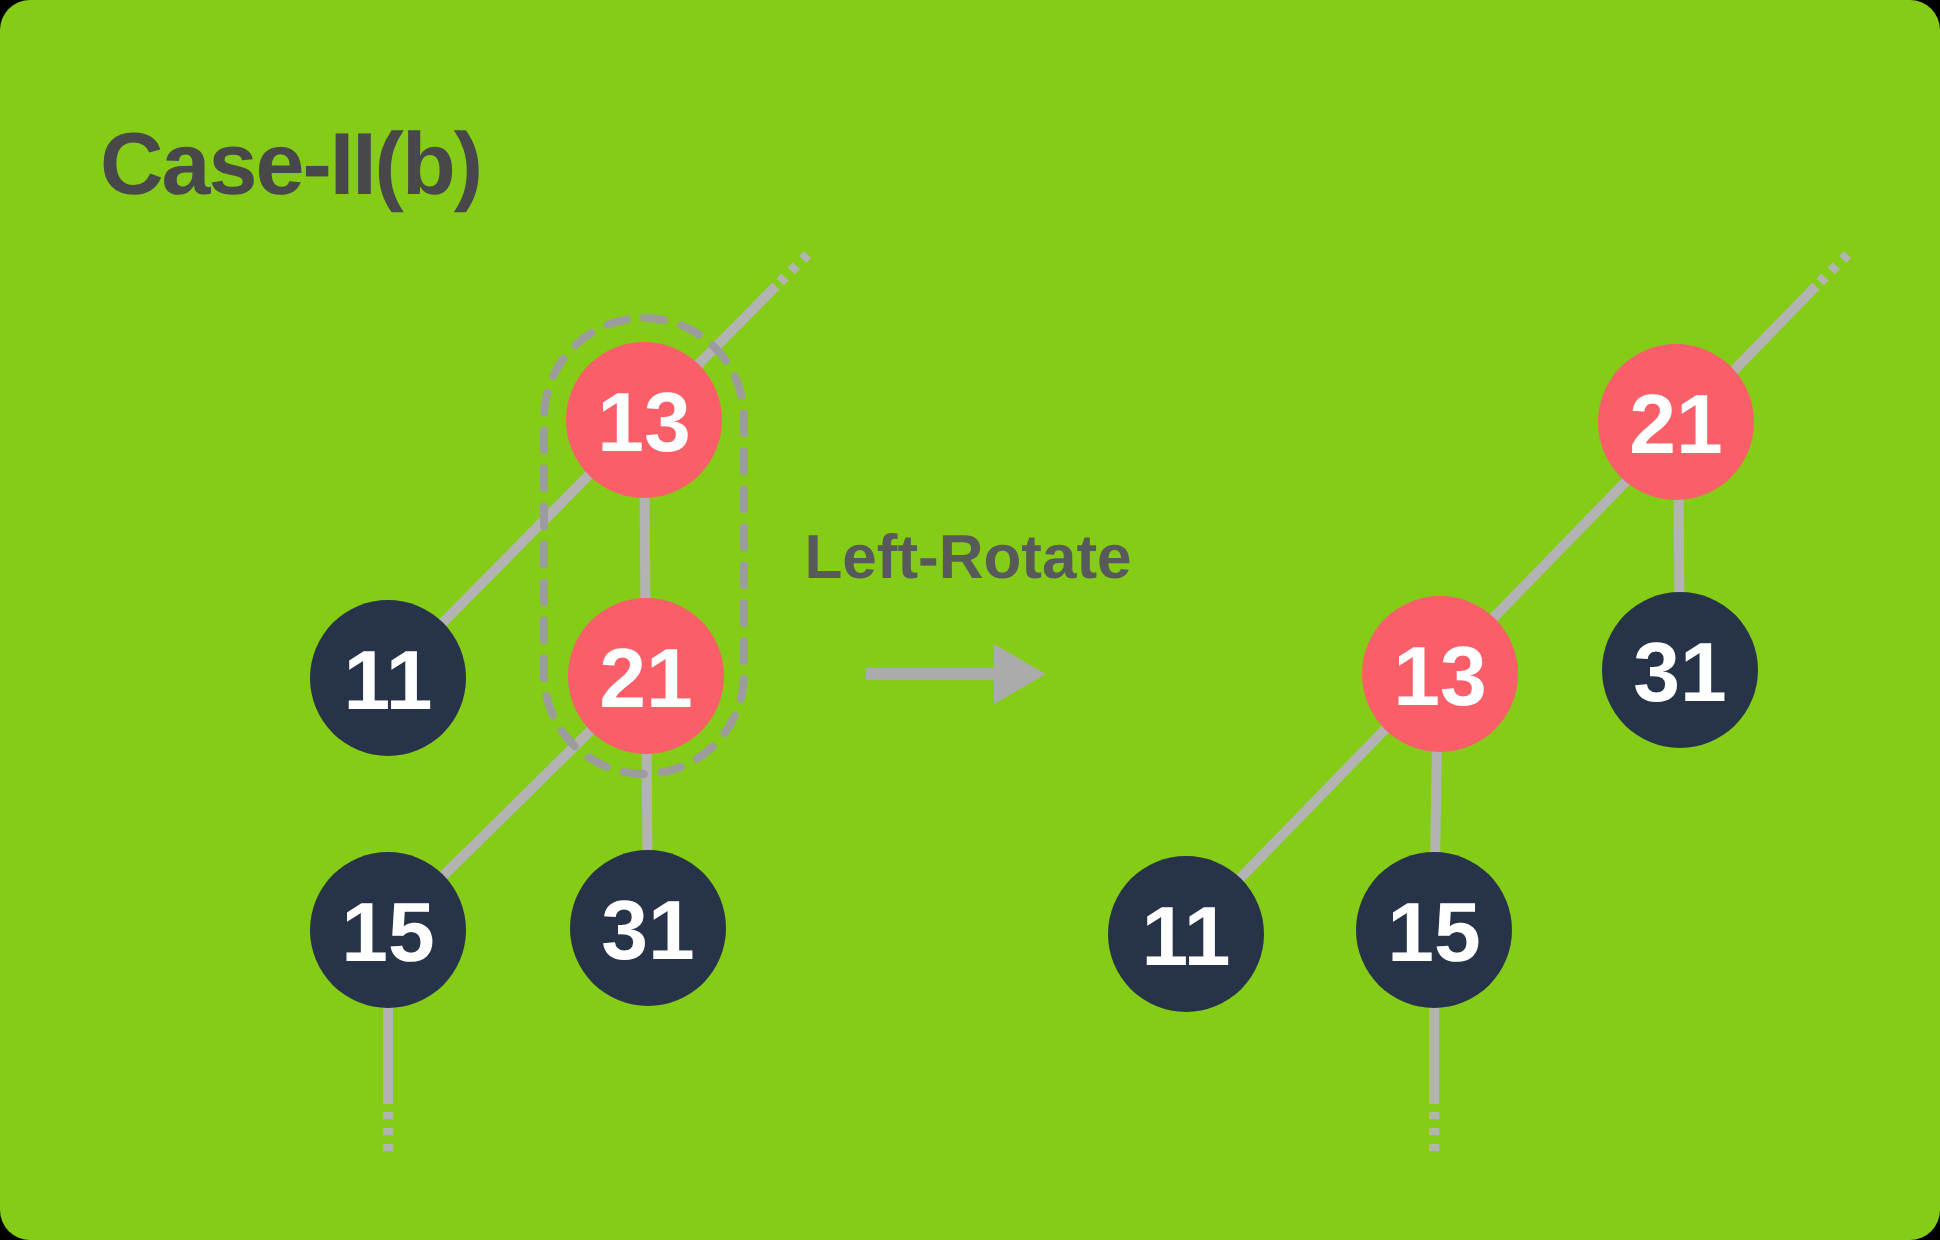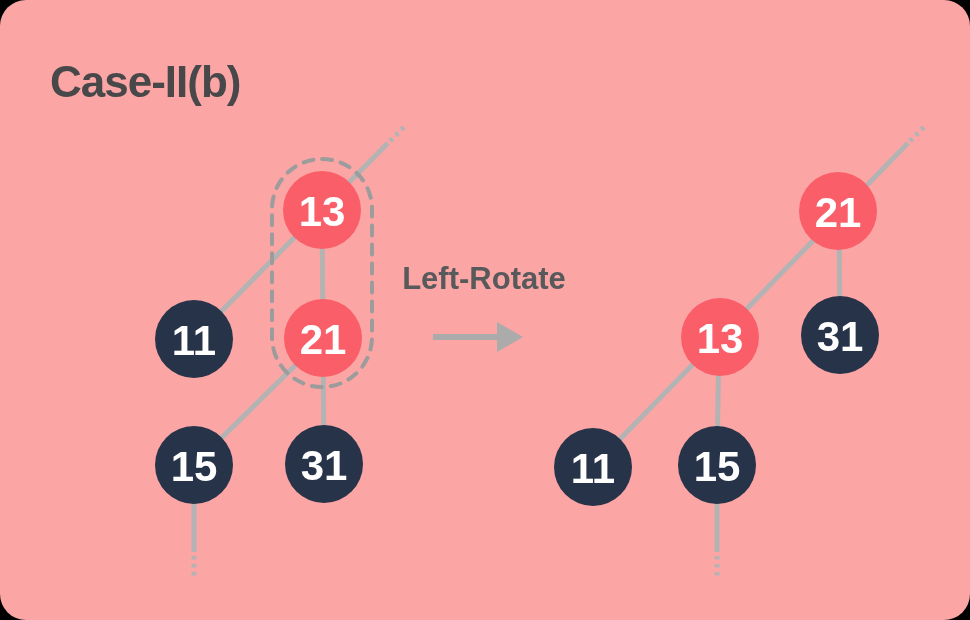--- a/index.html
+++ b/index.html
@@ -9,22 +9,22 @@
     height: 620px;
     background: #000000;
     font-family: "Liberation Sans", sans-serif;
     overflow: hidden;
   }
   .canvas {
     position: absolute;
     left: 0; top: 0;
     width: 970px;
     height: 620px;
-    background: #fca5a5;
-    border-radius: 26px;
+    background: #84cc16;
+    border-radius: 15px;
     overflow: hidden;
   }
   svg { display: block; }
 
   .title-text {
     font-family: "Liberation Sans", sans-serif;
     font-size: 44px;
     font-weight: 800;
     letter-spacing: -1px;
     fill: #48484a;

